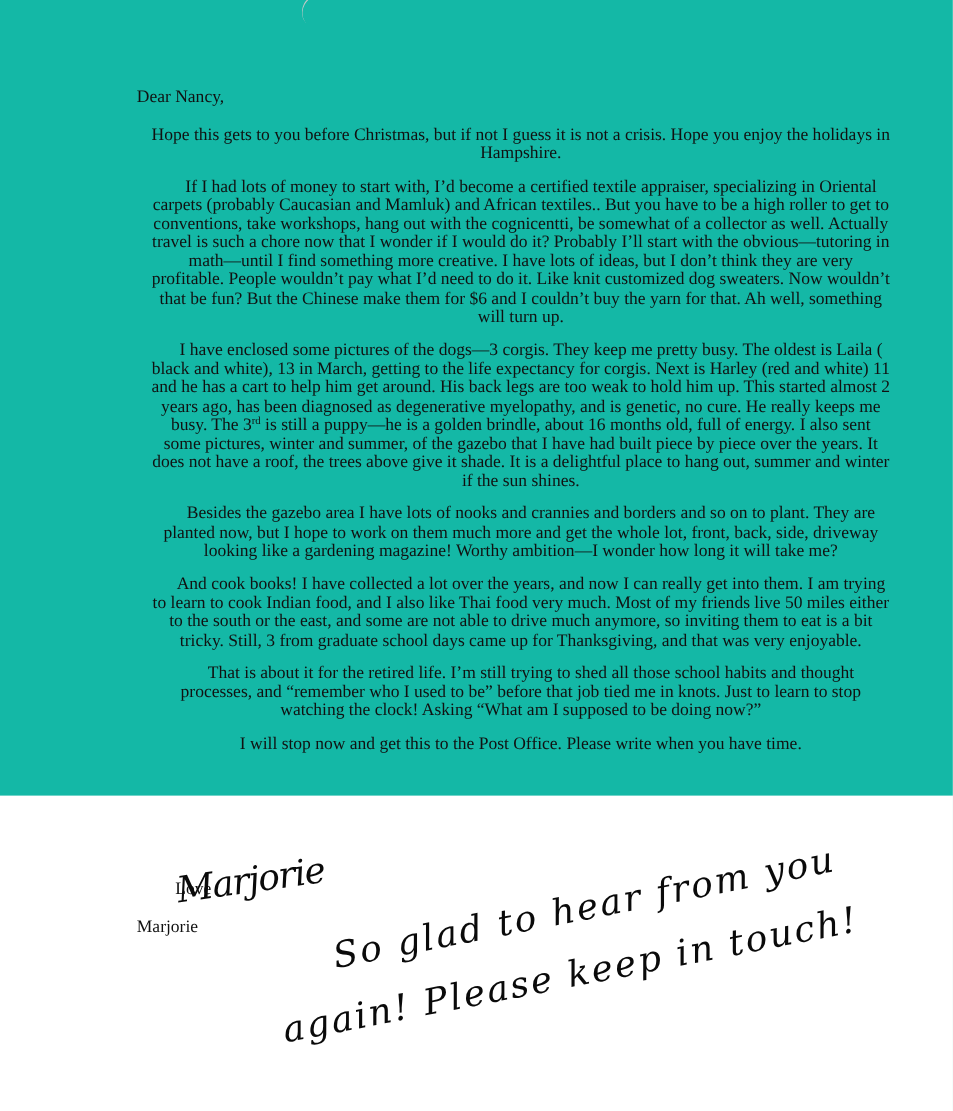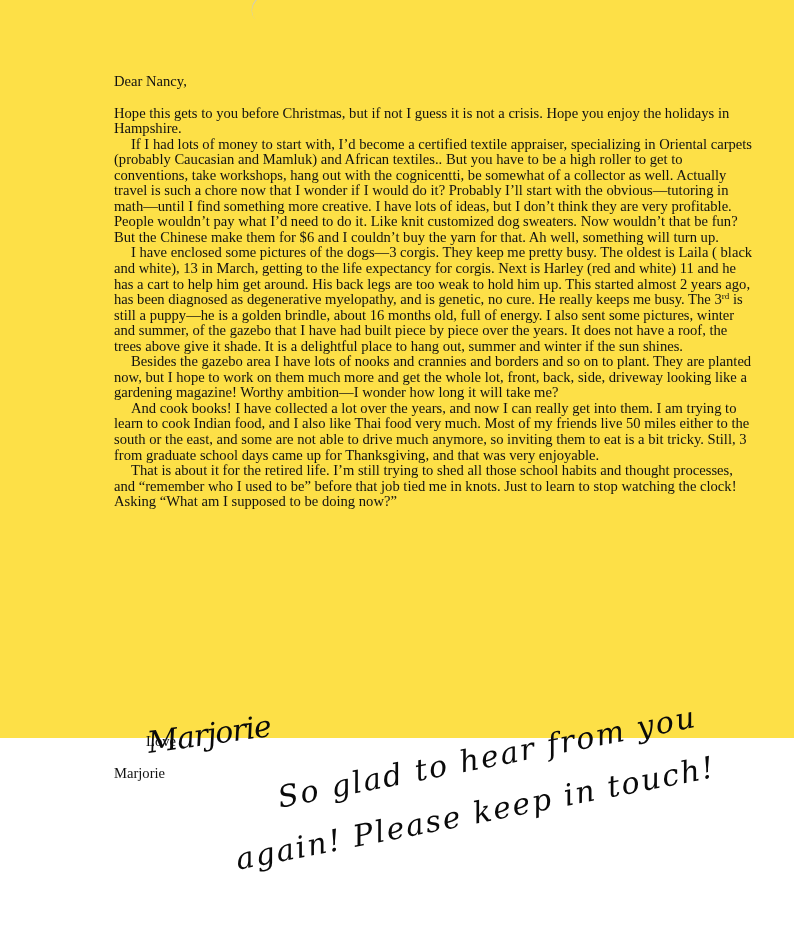--- a/index.html
+++ b/index.html
@@ -1,27 +1,27 @@
 <!DOCTYPE html>
 <html><head>
   <meta charset="utf-8">
   <style>
     html, body { margin: 0; padding: 0; background: #ffffff; }
     body { width: 794px; height: 926px; position: relative; overflow: hidden; }
     .page {
-      position: absolute; left: 0; top: 0; width: 794px; height: 738px;
-      background: #fde047;
+      position: absolute; left: 0; top: 0; width: 794px; height: 663px;
+      background: #14b8a6;
     }
     .letter {
       position: absolute; left: 114px; top: 74px; width: 640px;
       font-family: "Liberation Serif", "DejaVu Serif", serif;
       font-size: 14.6px; line-height: 15.55px; color: #111111;
     }
     .salutation { margin: 0 0 16px 0; }
-    .para { margin: 0; text-indent: 0; }
+    .para { margin: 12px; text-indent: 0; text-align: center; }
     .para.indent { text-indent: 17px; }
     .para sup { font-size: 9px; line-height: 0; vertical-align: 5px; }
     .closing { position: absolute; left: 114px; top: 734px;
       font-family: "Liberation Serif", "DejaVu Serif", serif;
       font-size: 14.6px; line-height: 15.5px; color: #111; }
     .closing .love { position: absolute; left: 0; top: 0; white-space: nowrap; margin-left: 32px; }
     .closing .name { position: absolute; left: 0; top: 32px; white-space: nowrap; }
     .signature {
       position: absolute; left: 150px; top: 725px;
       font-family: "DejaVu Serif", serif; font-style: italic;
@@ -48,20 +48,21 @@
 
   <div class="letter">
     <p class="salutation">Dear Nancy,</p>
 
     <p class="para">Hope this gets to you before Christmas, but if not I guess it is not a crisis.  Hope you enjoy the holidays in Hampshire.</p>
     <p class="para indent">If I had lots of money to start with, I’d become a certified textile appraiser, specializing in Oriental carpets (probably Caucasian and Mamluk) and African textiles.. But you  have to be a high roller to get to conventions, take workshops, hang out with the cognicentti, be somewhat of a collector as well.   Actually  travel is such a chore now that I wonder if I would do it?   Probably I’ll start with the obvious—tutoring in math—until I find something more creative.  I have lots of ideas, but I don’t think they are very profitable.  People wouldn’t pay what I’d need to do it.  Like knit customized dog sweaters.  Now wouldn’t that be fun?   But the Chinese make them for $6 and I couldn’t buy the yarn for that.   Ah well, something will turn up.</p>
     <p class="para indent"><span>I have  enclosed some pictures of the dogs—3 corgis.  They keep me pretty busy.  The oldest is Laila ( black and white), 13 in March, getting to the life expectancy for corgis. Next is Harley  (red and white) 11 and he has a cart to help him get around.  His back legs are too weak to hold him up.  This started almost 2 years ago, has been diagnosed as degenerative myelopathy, and is genetic, no cure.  He really keeps me busy.  The 3</span><sup>rd</sup><span> is still a puppy—he is a golden brindle, about 16 months old, full of energy.  I also sent some pictures, winter and summer, of the gazebo that I have had built piece by piece over the years.  It does not have a roof, the trees above give it shade.  It is a delightful place to hang out, summer and winter if the sun shines.</span></p>
     <p class="para indent">Besides the gazebo area I have lots of nooks and crannies and borders and so on to plant. They  are planted now, but I hope to work on them much more and get the whole lot, front, back, side, driveway looking like a gardening magazine!  Worthy ambition—I wonder how long it will take me?</p>
     <p class="para indent">And cook books!  I have collected a lot over the years, and now I can really get into them.  I am trying to learn to cook Indian food, and I also like Thai food very much. Most of my friends live 50 miles either to the south or the east, and some are not able to drive much anymore, so inviting them to eat is a bit tricky.  Still, 3 from graduate school days came up for Thanksgiving, and that was very enjoyable.</p>
     <p class="para indent">That is about it for the retired life.  I’m still trying to shed all those school habits and thought processes, and “remember who I used to be” before that job tied me in knots. Just to learn to stop watching  the clock!  Asking “What am I supposed to be doing now?”</p>
+    <p class="para">I will stop now and get this to the Post Office.  Please write when you have time.</p>
   </div>
 
   <div class="closing">
     <span class="love">Love</span>
     <span class="name">Marjorie</span>
   </div>
 
   <div class="signature">Marjorie</div>
 
   <div class="handnote l1">So glad to hear from you</div>

